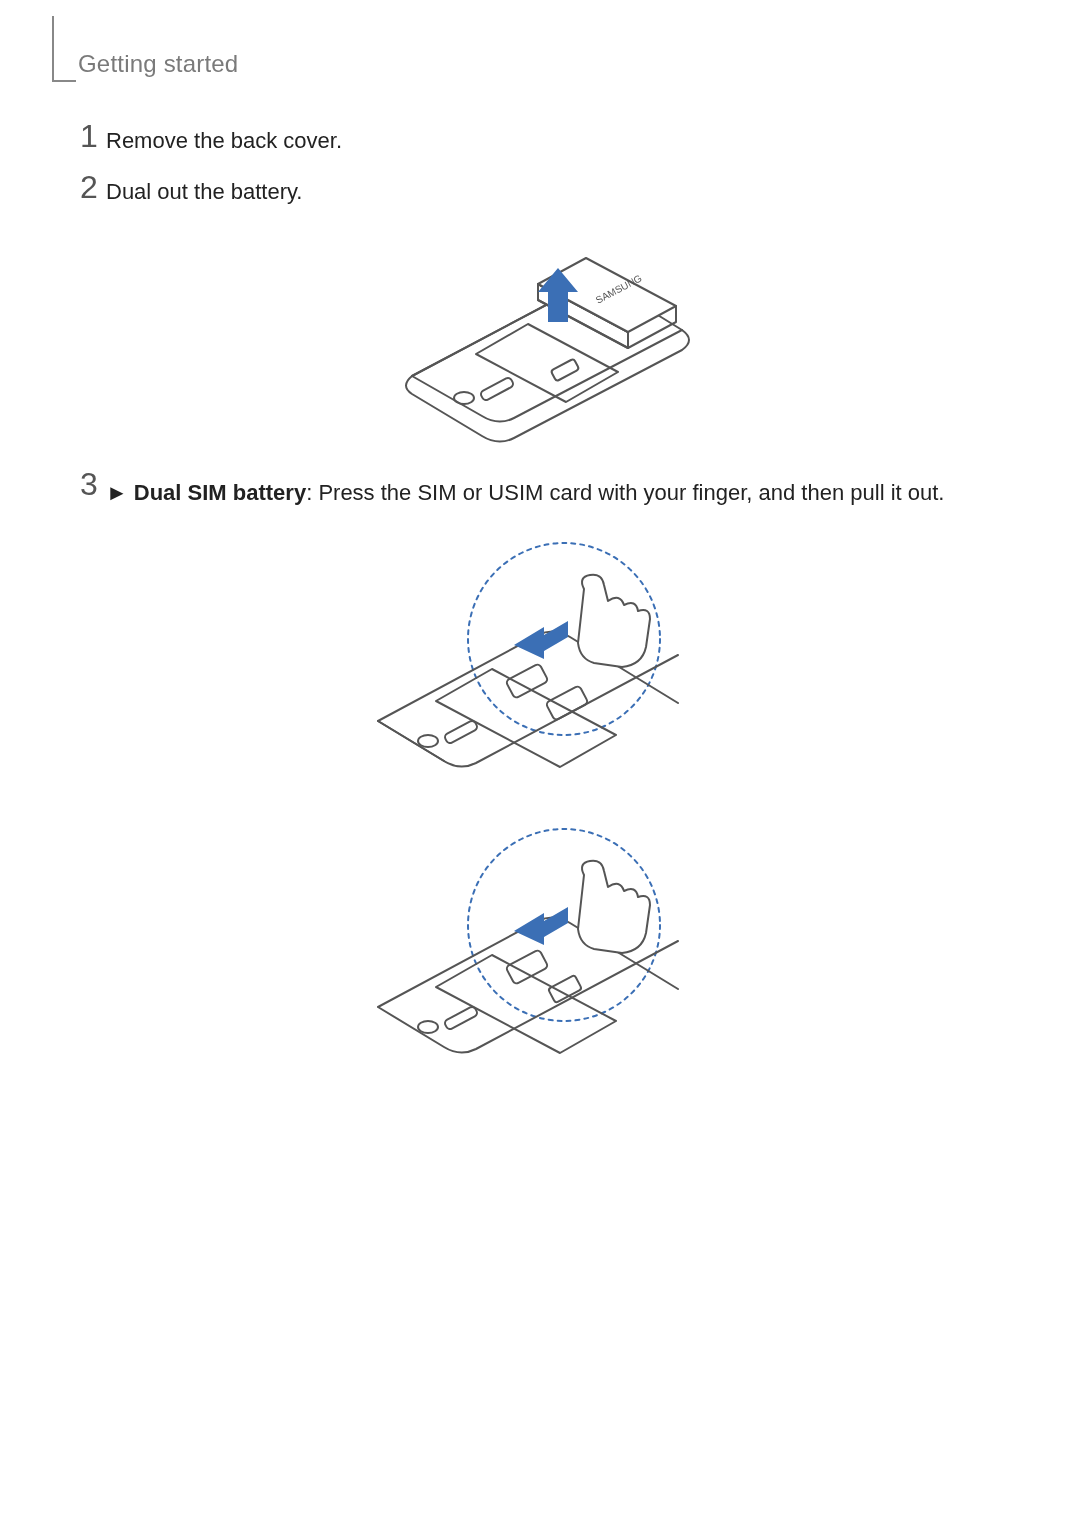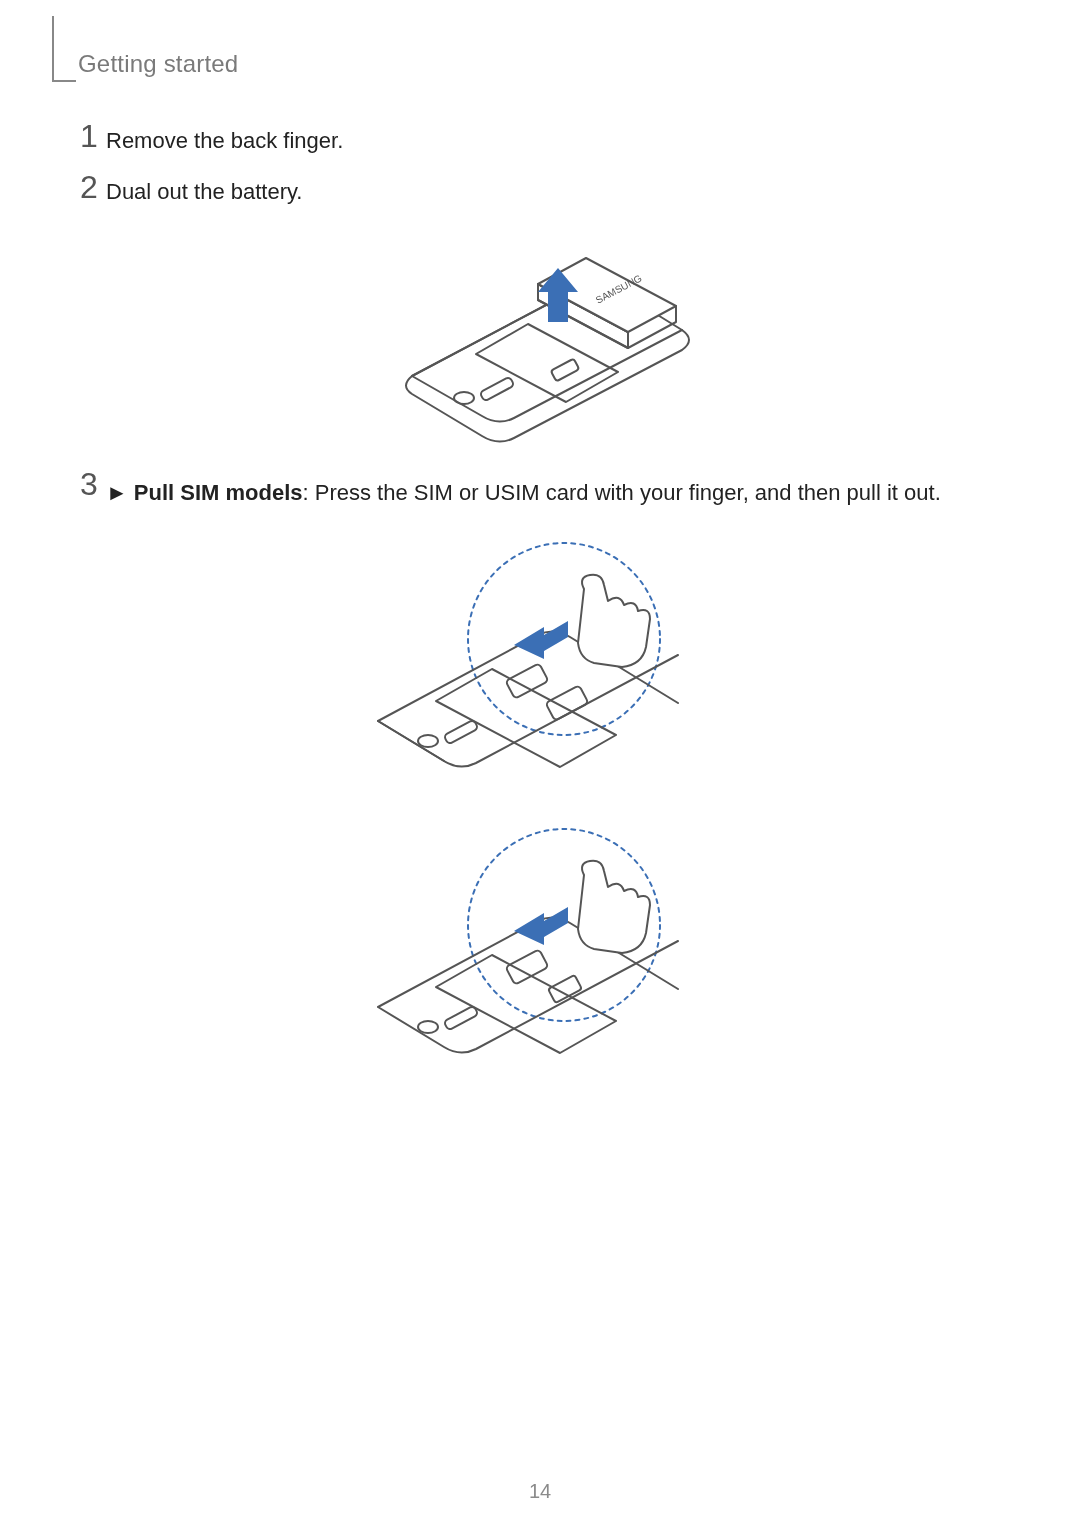--- a/index.html
+++ b/index.html
@@ -21,21 +21,21 @@
 <body>
 
 <div class="page">
   <div class="crop-mark"></div>
   <div class="header">Getting started</div>
 
   <div class="content">
 
     <div class="step">
       <div class="step-num">1</div>
-      <div class="step-body">Remove the back finger.</div>
+      <div class="step-body">Remove the back cover.</div>
     </div>
 
     <div class="step">
       <div class="step-num">2</div>
       <div class="step-body">Dual out the battery.</div>
     </div>
 
     <svg class="illus" width="380" height="220" viewBox="0 0 380 220">
       <g fill="none" stroke="#555" stroke-width="2" stroke-linejoin="round" stroke-linecap="round">
 
@@ -60,21 +60,21 @@
         </g>
 
         <rect x="200" y="138" width="26" height="12" rx="3" transform="rotate(-28 213 144)"></rect>
       </g>
     </svg>
 
     <div class="step">
       <div class="step-num">3</div>
       <div class="step-body">
         <div class="subitem">
-          <span class="tri">►</span><span class="bold">Pull SIM models</span><span>: Press the SIM or USIM card with your finger, and then pull it out.</span>
+          <span class="tri">►</span><span class="bold">Dual SIM battery</span><span>: Press the SIM or USIM card with your finger, and then pull it out.</span>
         </div>
       </div>
     </div>
 
     <svg class="illus" width="420" height="260" viewBox="0 0 420 260">
       <g fill="none" stroke="#555" stroke-width="2" stroke-linejoin="round" stroke-linecap="round">
 
         <circle cx="232" cy="104" r="96" stroke="#3b6fb5" stroke-dasharray="4 5"></circle>
 
         <path d="M46 186 L206 100 Q222 92 238 102 L346 168 M46 186 L112 226 Q128 236 144 228 L346 120"></path>
@@ -110,14 +110,13 @@
         <path d="M252 54 Q246 42 258 40 Q270 38 272 50 L276 66 Q288 58 292 70 Q304 64 306 76 Q318 72 318 84 L314 112 Q310 130 290 132 L262 128 Q248 124 246 108 Z" fill="#fff"></path>
 
         <g fill="#3b6fb5" stroke="none">
           <polygon points="182,110 212,92 212,100 236,86 236,102 212,116 212,124"></polygon>
         </g>
       </g>
     </svg>
 
   </div>
 
-  <div class="page-num">14</div>
 </div>
 
 </body></html>

